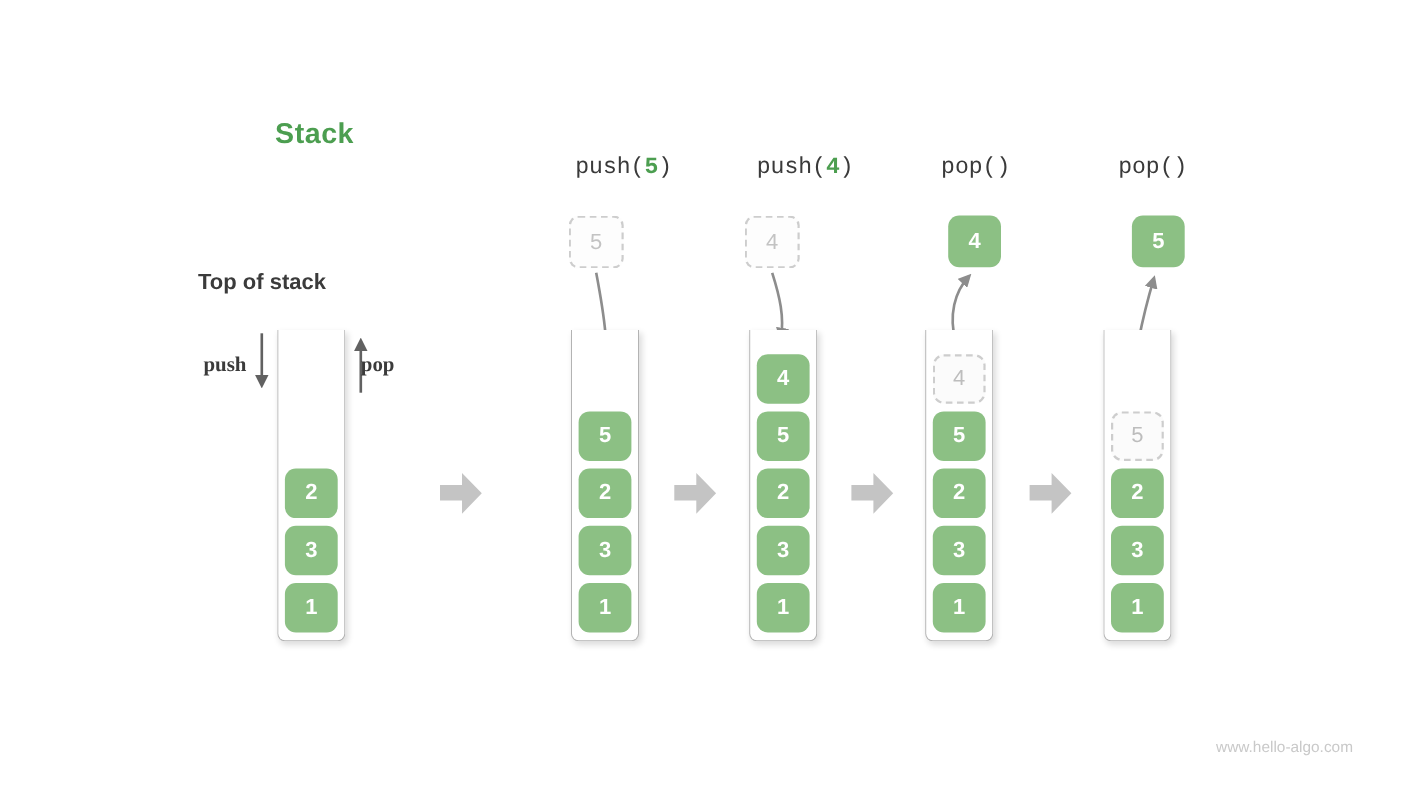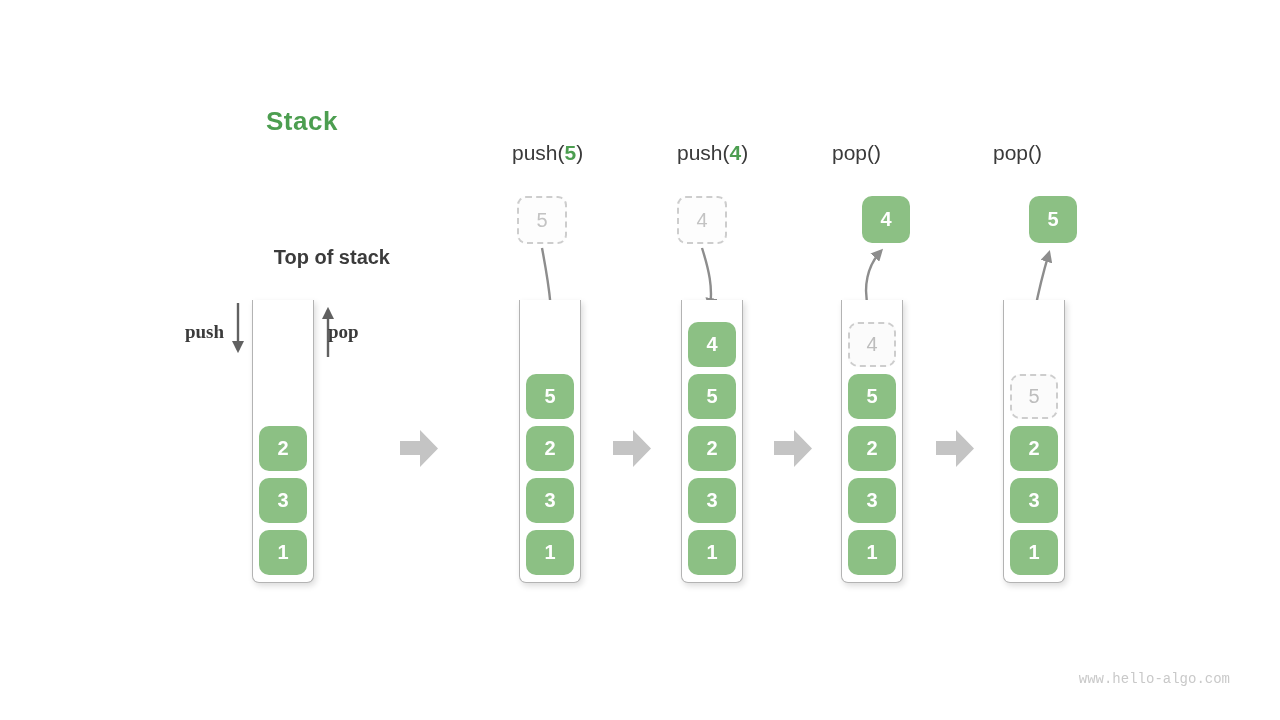--- a/index.html
+++ b/index.html
@@ -21,32 +21,31 @@
     width:1280px;height:720px;
     background:#ffffff;
     overflow:hidden;
     font-family:"Liberation Sans",sans-serif;
   }
   .overlay{position:absolute;left:0;top:0;width:1280px;height:720px;pointer-events:none;}
   .title{
     position:absolute;left:250px;top:106px;
     font-size:26px;font-weight:bold;color:var(--green-accent);
     letter-spacing:.5px;
-    margin-left:16px;
   }
   .big-label{
-    position:absolute;left:180px;width:210px;text-align:right;
+    position:absolute;left:180px;width:210px;text-align:left;
     font-size:20px;font-weight:bold;color:var(--ink);
   }
   .side-label{
     position:absolute;font-size:19px;font-weight:bold;color:var(--ink);font-family:Liberation Serif, serif;
   }
   .op-label{
-    position:absolute;top:141px;width:110px;text-align:left;
-    font-family:Liberation Sans, sans-serif;
+    position:absolute;top:141px;width:110px;text-align:center;
+    font-family:Liberation Mono, monospace;
     font-size:21px;color:#3a3a3a;white-space:nowrap;
   }
   .op-label .arg{color:var(--green-accent);font-weight:bold;}
   .tube{
     position:absolute;top:300px;width:62px;height:283px;
     background:#ffffff;
     border:1.6px solid var(--tube-border);
     border-top:none;
     border-radius:0 0 7px 7px;
     box-shadow:2px 3px 6px rgba(0,0,0,.14);
@@ -72,21 +71,21 @@
     width:50px;height:48px;border-radius:9px;
     border:2px dashed var(--ghost-border);
     background:#fdfdfd;color:#c3c3c3;
   }
   .float-box.solid{
     width:48px;height:47px;border-radius:10px;
     background:var(--green-box);color:#ffffff;font-weight:bold;
   }
   .watermark{
     position:absolute;left:1030px;top:671px;width:200px;text-align:right;
-    font-family:Liberation Mono, monospace;
+    font-family:Liberation Sans, sans-serif;
     font-size:14px;color:var(--watermark);
   }
 </style>
 </head>
 <body>
 
 <div class="canvas">
 
   <svg class="overlay" viewBox="0 0 1280 720">
     <defs>

